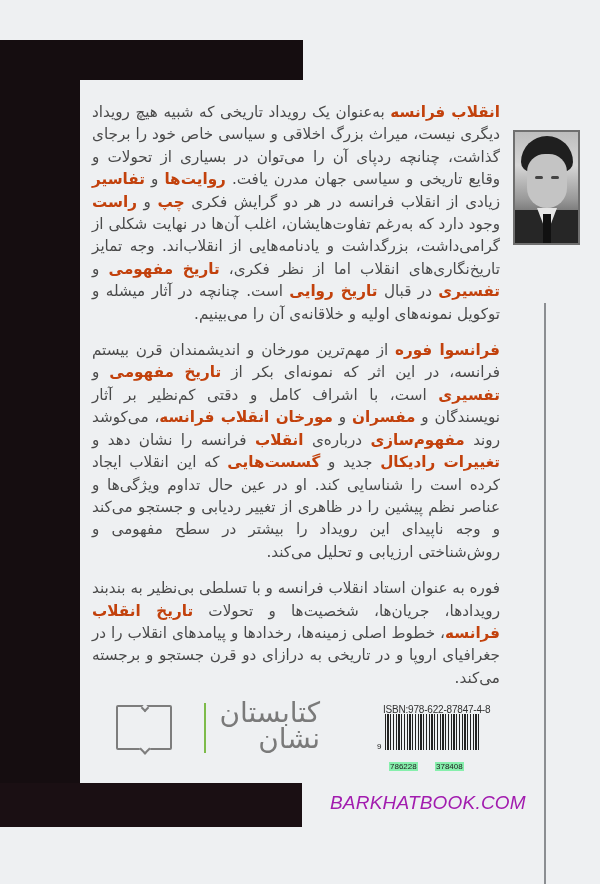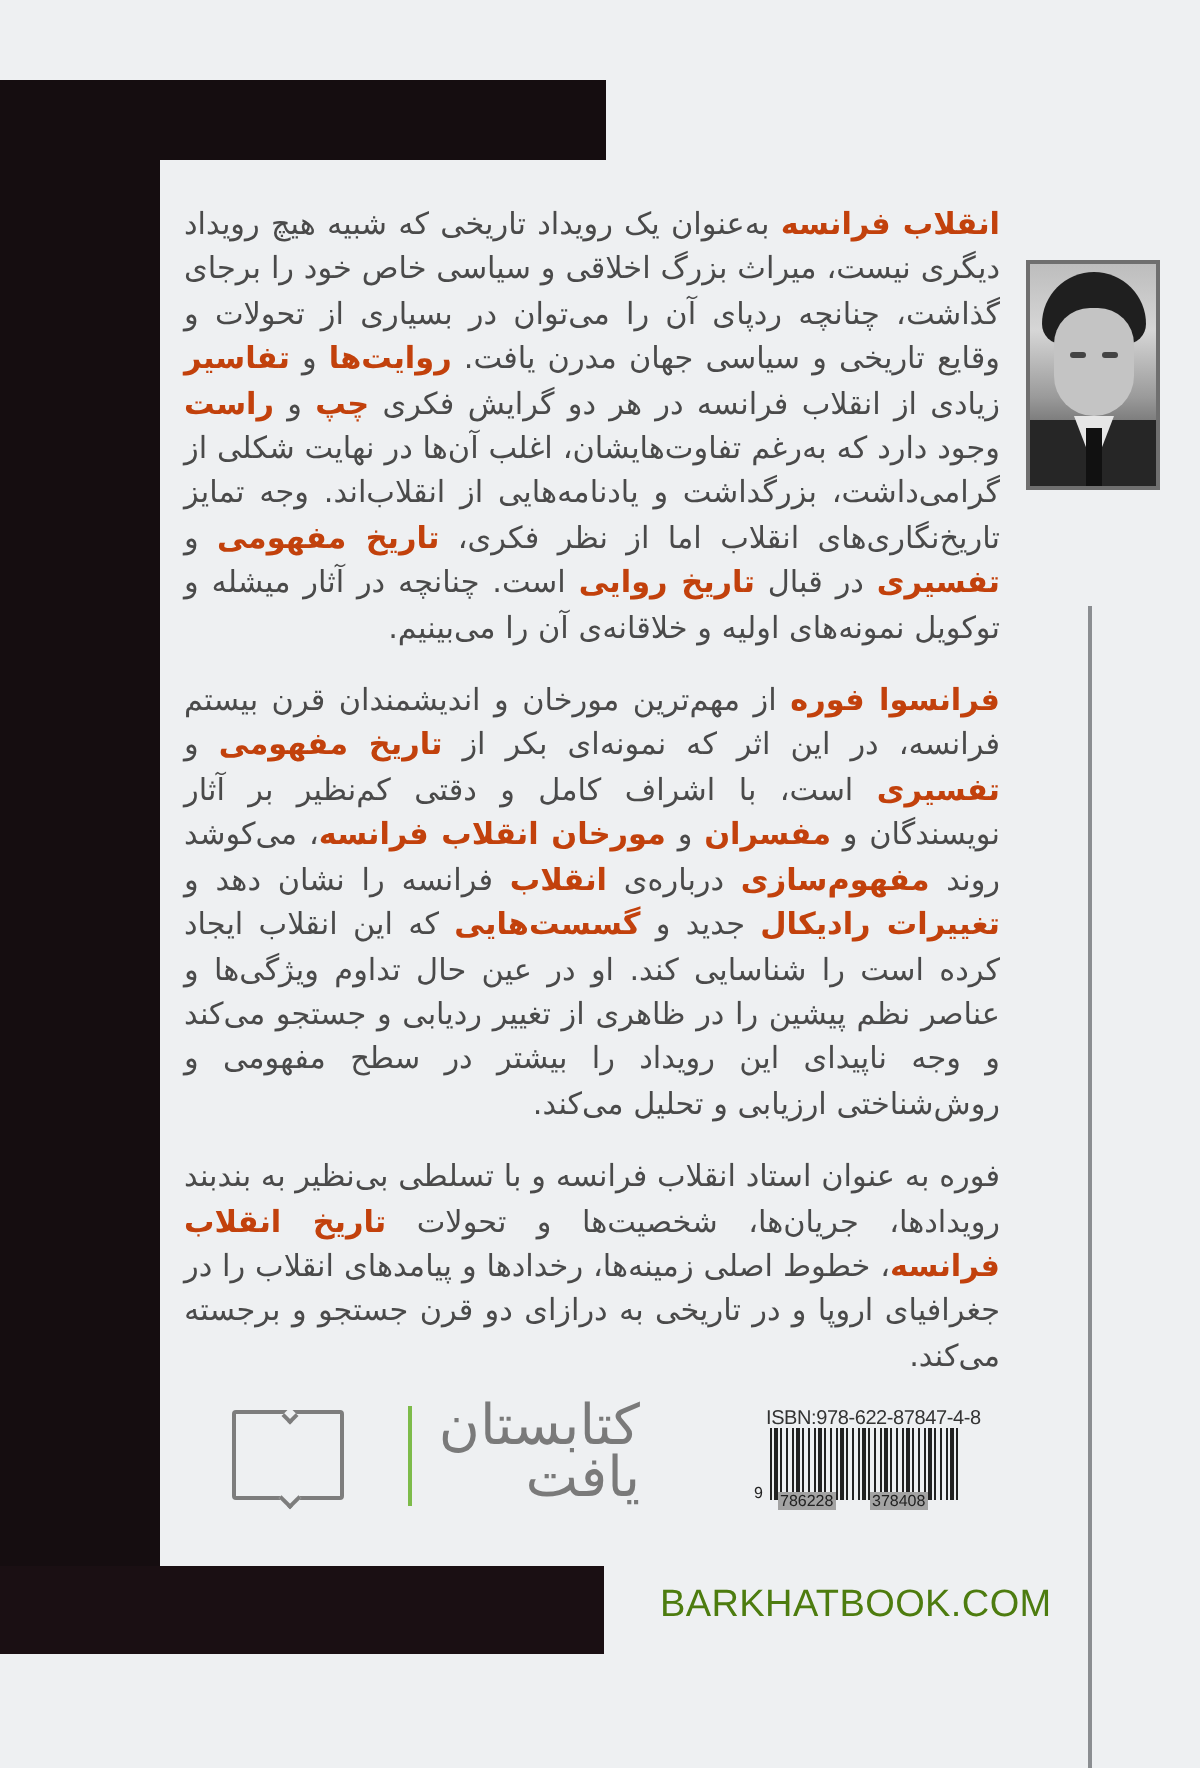--- a/index.html
+++ b/index.html
@@ -49,27 +49,28 @@
     font-size: 28px; line-height: 26px; font-weight: normal; letter-spacing: 1px;
   }
 
   .barcode-wrap { position: absolute; left: 375px; top: 704px; width: 110px; height: 58px; }
   .isbn { position: absolute; left: 8px; top: 0; font-family: "Liberation Sans", sans-serif; font-size: 10px; color: #333; white-space: nowrap; letter-spacing: -0.2px; }
   .bars {
     position: absolute; left: 10px; top: 10px; width: 96px; height: 36px;
     background: repeating-linear-gradient(90deg, #222 0 1px, transparent 1px 2px, #222 2px 4px, transparent 4px 5px, #222 5px 6px, transparent 6px 8px, #222 8px 9px, transparent 9px 11px);
   }
   .bar-num-lead { position: absolute; left: 2px; top: 38px; font-family: "Liberation Sans", sans-serif; font-size: 8px; color: #222; }
-  .bar-num { position: absolute; top: 42px; background: #a3a3a3; font-family: "Liberation Sans", sans-serif; font-size: 8px; color: #222; padding: 0 1px; }
+  .bar-num { position: absolute; top: 58px; background: #86efac; font-family: "Liberation Sans", sans-serif; font-size: 8px; color: #222; padding: 0 1px; }
   .bar-num.n1 { left: 14px; } .bar-num.n2 { left: 60px; }
 
   .website {
     position: absolute; left: 330px; top: 792px;
-    font-family: "Liberation Sans", sans-serif; font-size: 19px; color: #4d7c0f;
+    font-family: "Liberation Sans", sans-serif; font-size: 19px; color: #a21caf;
     letter-spacing: 0.2px;
+    font-style: italic;
   }
 </style>
 </head>
 <body>
 
 <div class="frame-top"></div>
 <div class="frame-left"></div>
 <div class="frame-bottom"></div>
 <div class="right-rule"></div>
 
@@ -87,21 +88,21 @@
   <p><b>انقلاب فرانسه</b><span> به‌عنوان یک رویداد تاریخی که شبیه هیچ رویداد دیگری نیست، میراث بزرگ اخلاقی و سیاسی خاص خود را برجای گذاشت، چنانچه ردپای آن را می‌توان در بسیاری از تحولات و وقایع تاریخی و سیاسی جهان مدرن یافت. </span><b>روایت‌ها</b><span> و </span><b>تفاسیر</b><span> زیادی از انقلاب فرانسه در هر دو گرایش فکری </span><b>چپ</b><span> و </span><b>راست</b><span> وجود دارد که به‌رغم تفاوت‌هایشان، اغلب آن‌ها در نهایت شکلی از گرامی‌داشت، بزرگداشت و یادنامه‌هایی از انقلاب‌اند. وجه تمایز تاریخ‌نگاری‌های انقلاب اما از نظر فکری، </span><b>تاریخ مفهومی</b><span> و </span><b>تفسیری</b><span> در قبال </span><b>تاریخ روایی</b><span> است. چنانچه در آثار میشله و توکویل نمونه‌های اولیه و خلاقانه‌ی آن را می‌بینیم.</span></p>
   <p><b>فرانسوا فوره</b><span> از مهم‌ترین مورخان و اندیشمندان قرن بیستم فرانسه، در این اثر که نمونه‌ای بکر از </span><b>تاریخ مفهومی</b><span> و </span><b>تفسیری</b><span> است، با اشراف کامل و دقتی کم‌نظیر بر آثار نویسندگان و </span><b>مفسران</b><span> و </span><b>مورخان انقلاب فرانسه</b><span>، می‌کوشد روند </span><b>مفهوم‌سازی</b><span> درباره‌ی </span><b>انقلاب</b><span> فرانسه را نشان دهد و </span><b>تغییرات رادیکال</b><span> جدید و </span><b>گسست‌هایی</b><span> که این انقلاب ایجاد کرده است را شناسایی کند. او در عین حال تداوم ویژگی‌ها و عناصر نظم پیشین را در ظاهری از تغییر ردیابی و جستجو می‌کند و وجه ناپیدای این رویداد را بیشتر در سطح مفهومی و روش‌شناختی ارزیابی و تحلیل می‌کند.</span></p>
   <p><span>فوره به عنوان استاد انقلاب فرانسه و با تسلطی بی‌نظیر به بندبند رویدادها، جریان‌ها، شخصیت‌ها و تحولات </span><b>تاریخ انقلاب فرانسه</b><span>، خطوط اصلی زمینه‌ها، رخدادها و پیامدهای انقلاب را در جغرافیای اروپا و در تاریخی به درازای دو قرن جستجو و برجسته می‌کند.</span></p>
 </div>
 
 <div class="publisher">
   <div class="book-icon"></div>
   <div class="green-divider"></div>
   <div class="pub-name">
     <div>کتابستان</div>
-    <div>یافت</div>
+    <div>نشان</div>
   </div>
 </div>
 
 <div class="barcode-wrap">
   <div class="isbn">ISBN:978-622-87847-4-8</div>
   <div class="bars"></div>
   <div class="bar-num-lead">9</div>
   <div class="bar-num n1">786228</div>
   <div class="bar-num n2">378408</div>
 </div>

